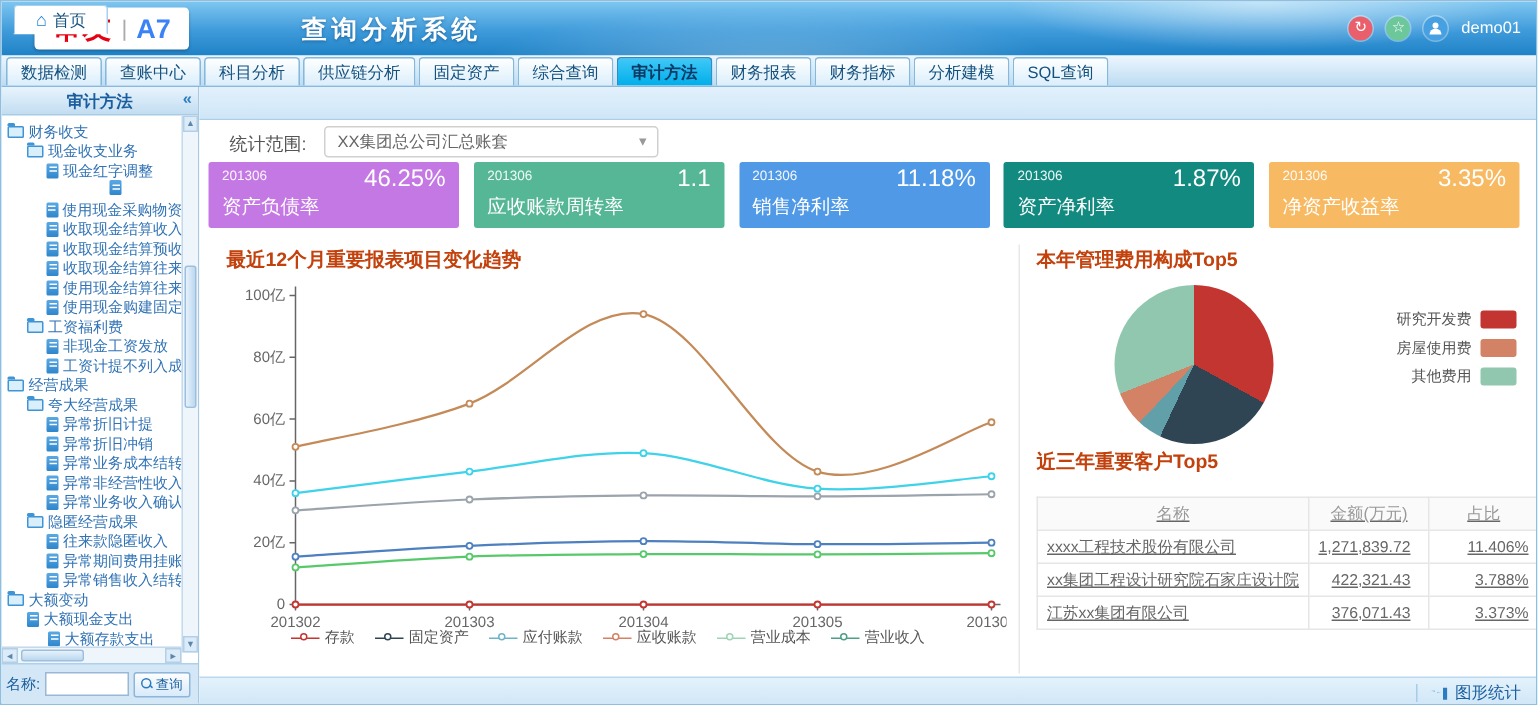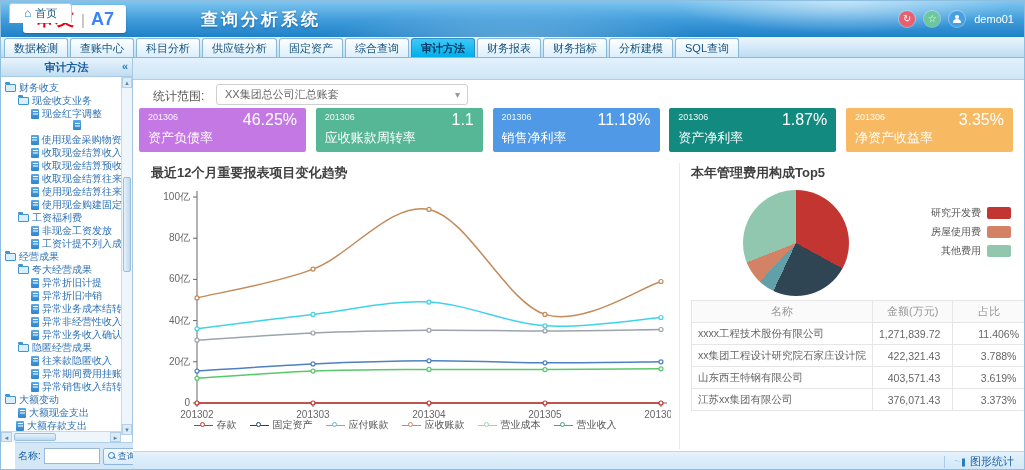--- a/index.html
+++ b/index.html
@@ -51,71 +51,71 @@
   .i-doc:before{content:"";position:absolute;left:1.5px;top:2.5px;width:5px;height:1px;background:#fff;box-shadow:0 2.5px 0 #fff;}
   
   .vscroll{position:absolute;right:0;top:19px;width:11px;height:358px;background:#eef5fb;border-left:1px solid #c5d9ec;}
   .vscroll .arr{position:absolute;left:0;width:10px;height:11px;font-size:6px;color:#5c87ad;text-align:center;line-height:11px;background:#dcebf8;border:1px solid #b4cfe6;cursor:pointer;}
   .vscroll .arr.up{top:0;} .vscroll .arr.dn{bottom:0;}
   .vthumb{position:absolute;left:1px;top:100px;width:8px;height:95px;background:linear-gradient(90deg,#e6f2fc,#bcd8ef);border:1px solid #9dbfdd;border-radius:2px;cursor:grab;}
   .hscroll{position:absolute;left:0;bottom:27px;height:11px;right:11px;background:#eef5fb;border-top:1px solid #c5d9ec;}
   .hscroll .arr{position:absolute;top:0;width:11px;height:10px;font-size:6px;color:#5c87ad;text-align:center;line-height:10px;background:#dcebf8;border:1px solid #b4cfe6;cursor:pointer;}
   .hscroll .arr.lf{left:0;} .hscroll .arr.rt{right:0;}
   .hthumb{position:absolute;left:13px;top:1px;width:42px;height:8px;background:linear-gradient(180deg,#e6f2fc,#bcd8ef);border:1px solid #9dbfdd;border-radius:2px;cursor:grab;}
-  .side-search{position:absolute;left:14px;bottom:0;width:100%;height:27px;background:#d3e7f7;border-top:1px solid #b0cfe8;
+  .side-search{position:absolute;left:0;bottom:0;width:100%;height:27px;background:#d3e7f7;border-top:1px solid #b0cfe8;
     display:flex;align-items:center;gap:3px;padding:0 3px;}
   .ss-label{font-size:10px;color:#1b5e9e;flex:0 0 auto;}
   .ss-input{width:56px;height:16px;border:1px solid #9ab8d6;background:#fff;font-size:10px;padding:0 3px;color:#333;}
   .ss-btn{height:17px;padding:0 4px;display:flex;align-items:center;gap:2px;font-size:9px;color:#1b5e9e;
     background:linear-gradient(180deg,#fdfeff,#d8eafa);border:1px solid #8fb6da;border-radius:2px;cursor:pointer;}
   .mag{position:relative;width:8px;height:8px;}
   .mag:before{content:"";position:absolute;left:0;top:0;width:5px;height:5px;border:1.2px solid #2b7bbf;border-radius:50%;}
   .mag:after{content:"";position:absolute;left:5.4px;top:5.4px;width:3px;height:1.4px;background:#2b7bbf;transform:rotate(45deg);border-radius:1px;}
 
   
   .main-bg{position:absolute;left:132px;top:57px;right:0;bottom:0;background:#fff;}
   .home-strip{position:absolute;left:132px;top:57px;right:0;height:22px;background:linear-gradient(180deg,#e2f1fc,#cfe6f7);border-bottom:1px solid #aacfec;}
   .home-tab{position:absolute;left:8px;top:2px;height:20px;padding:0 14px;background:#fff;border:1px solid #aacfec;border-bottom:1px solid #fff;
     border-radius:3px 3px 0 0;display:flex;align-items:center;gap:4px;font-size:11px;color:#14517e;cursor:pointer;}
   .home-glyph{color:#1a7fd4;font-size:12px;line-height:12px;}
   .content{position:absolute;left:132px;top:79px;right:0;height:371px;background:#fff;}
 
   .filter-label{position:absolute;left:152px;top:87px;font-size:12px;color:#555;}
-  .filter-select{position:absolute;left:215px;top:83px;width:252px;height:21px;border:1px solid #d0d0d0;border-radius:3px;background:#fff;
+  .filter-select{position:absolute;left:215px;top:83px;width:223px;height:21px;border:1px solid #d0d0d0;border-radius:3px;background:#fff;
     font-size:11px;color:#666;display:flex;align-items:center;padding:0 8px;cursor:pointer;}
   .filter-arrow{position:absolute;right:7px;top:4px;color:#999;font-size:10px;}
 
   .kpis{position:absolute;left:138px;top:107px;width:874px;height:44px;display:flex;justify-content:space-between;}
   .kpi{width:167px;height:44px;border-radius:2px;color:#fff;position:relative;padding:4px 9px;}
   .kpi .kp{position:absolute;left:9px;top:4px;font-size:9px;opacity:.92;}
   .kpi .kv{position:absolute;right:9px;top:3px;font-size:16px;}
   .kpi .kn{position:absolute;left:9px;bottom:5px;font-size:13px;}
 
-  .panel-title{position:absolute;font-size:13px;font-weight:bold;color:#404040;}
+  .panel-title{position:absolute;font-size:13px;font-weight:bold;color:#c2410c;}
   .vdivider{position:absolute;left:678px;top:162px;height:286px;width:0;border-left:1px solid #e8e8e8;}
 
   .line-svg{position:absolute;left:138px;top:180px;}
   .line-legend{position:absolute;left:138px;top:417px;width:532px;display:flex;justify-content:center;gap:13px;}
   .lgd{display:flex;align-items:center;gap:4px;font-size:10px;color:#555;cursor:pointer;}
   .lmark{position:relative;width:19px;height:8px;}
   .lmark .ln{position:absolute;left:0;top:3.5px;width:19px;height:0;border-top:1.3px solid;}
   .lmark .cr{position:absolute;left:6px;top:0.5px;width:5px;height:5px;border-radius:50%;border:1.3px solid;background:#fff;}
 
   .pie{position:absolute;left:742px;top:189px;width:106px;height:106px;border-radius:50%;}
   .pie-legend{position:absolute;left:880px;top:202px;width:130px;}
   .plg-row{display:flex;align-items:center;justify-content:flex-end;gap:6px;height:19px;cursor:pointer;}
   .plg-label{font-size:10px;color:#555;}
   .plg-swatch{width:24px;height:12px;border-radius:2px;flex:0 0 auto;}
 
-  .cust-table{position:absolute;left:690px;top:299px;width:282px;border-collapse:collapse;font-size:10.5px;color:#666;}
+  .cust-table{position:absolute;left:690px;top:330px;width:282px;border-collapse:collapse;font-size:10.5px;color:#666;text-decoration:underline;}
   .cust-table th{height:22px;background:#fafafa;border:1px solid #e6e6e6;font-weight:normal;color:#999;font-size:11px;}
   .cust-table td{height:22px;border:1px solid #e6e6e6;padding:0 6px;white-space:nowrap;overflow:hidden;}
   .cust-table td.c-name{text-align:left;}
   .cust-table td.c-amt{text-align:right;padding-right:12px;}
-  .cust-table td.c-pct{text-align:center;padding-left:25px;}
+  .cust-table td.c-pct{text-align:right;padding-left:25px;}
 
   .bottom-bar{position:absolute;left:132px;top:450px;right:0;height:20px;background:linear-gradient(180deg,#e4f2fc,#cfe6f7);
     border-top:1px solid #b9d8f0;display:flex;align-items:center;justify-content:flex-end;gap:5px;padding-right:10px;}
   .bb-sep{width:0;height:12px;border-left:1px solid #a8cce8;margin-right:4px;}
   .bb-label{font-size:11px;color:#1b5e9e;cursor:pointer;}
   .chart-ico{width:11px;height:10px;background:
     linear-gradient(90deg,#4aa0dd 0 3px,transparent 3px 4px,#7bc0ec 4px 7px,transparent 7px 8px,#2b7bbf 8px 11px);
     clip-path:polygon(0 40%,3px 40%,3px 0,4px 0,4px 100%,0 100%, 0 40%, 0 100%,11px 100%,11px 20%,8px 20%,8px 100%,4px 100%,4px 55%,7px 55%);
     }
 </style>
@@ -258,21 +258,21 @@
           <span>异常销售收入结转</span>
         </div>
         <div class="titem" style="padding-left: 4px;">
           <span class="i-folder"></span>
           <span>大额变动</span>
         </div>
         <div class="titem" style="padding-left: 17px;">
           <span class="i-doc"></span>
           <span>大额现金支出</span>
         </div>
-        <div class="titem" style="padding-left: 15px; text-align: right;">
+        <div class="titem" style="padding-left: 31px; text-align: right;">
           <span class="i-doc"></span>
           <span>大额存款支出</span>
         </div>
         <div class="titem" style="padding-left: 17px;">
           <span class="i-doc"></span>
           <span>大额网银支出</span>
         </div>
       </div>
     <div class="vscroll">
       <span class="arr up">▲</span>
@@ -476,25 +476,20 @@
           <td class="c-name">xxxx工程技术股份有限公司</td>
           <td class="c-amt">1,271,839.72</td>
           <td class="c-pct">11.406%</td>
         </tr>
         <tr>
           <td class="c-name">xx集团工程设计研究院石家庄设计院</td>
           <td class="c-amt">422,321.43</td>
           <td class="c-pct">3.788%</td>
         </tr>
         <tr>
-          <td class="c-name">山东西王特钢有限公司</td>
-          <td class="c-amt">403,571.43</td>
-          <td class="c-pct">3.619%</td>
-        </tr>
-        <tr>
           <td class="c-name">江苏xx集团有限公司</td>
           <td class="c-amt">376,071.43</td>
           <td class="c-pct">3.373%</td>
         </tr>
       </tbody>
   </table>
 
   <div class="bottom-bar">
     <span class="bb-sep"></span>
     <span class="chart-ico"></span>

